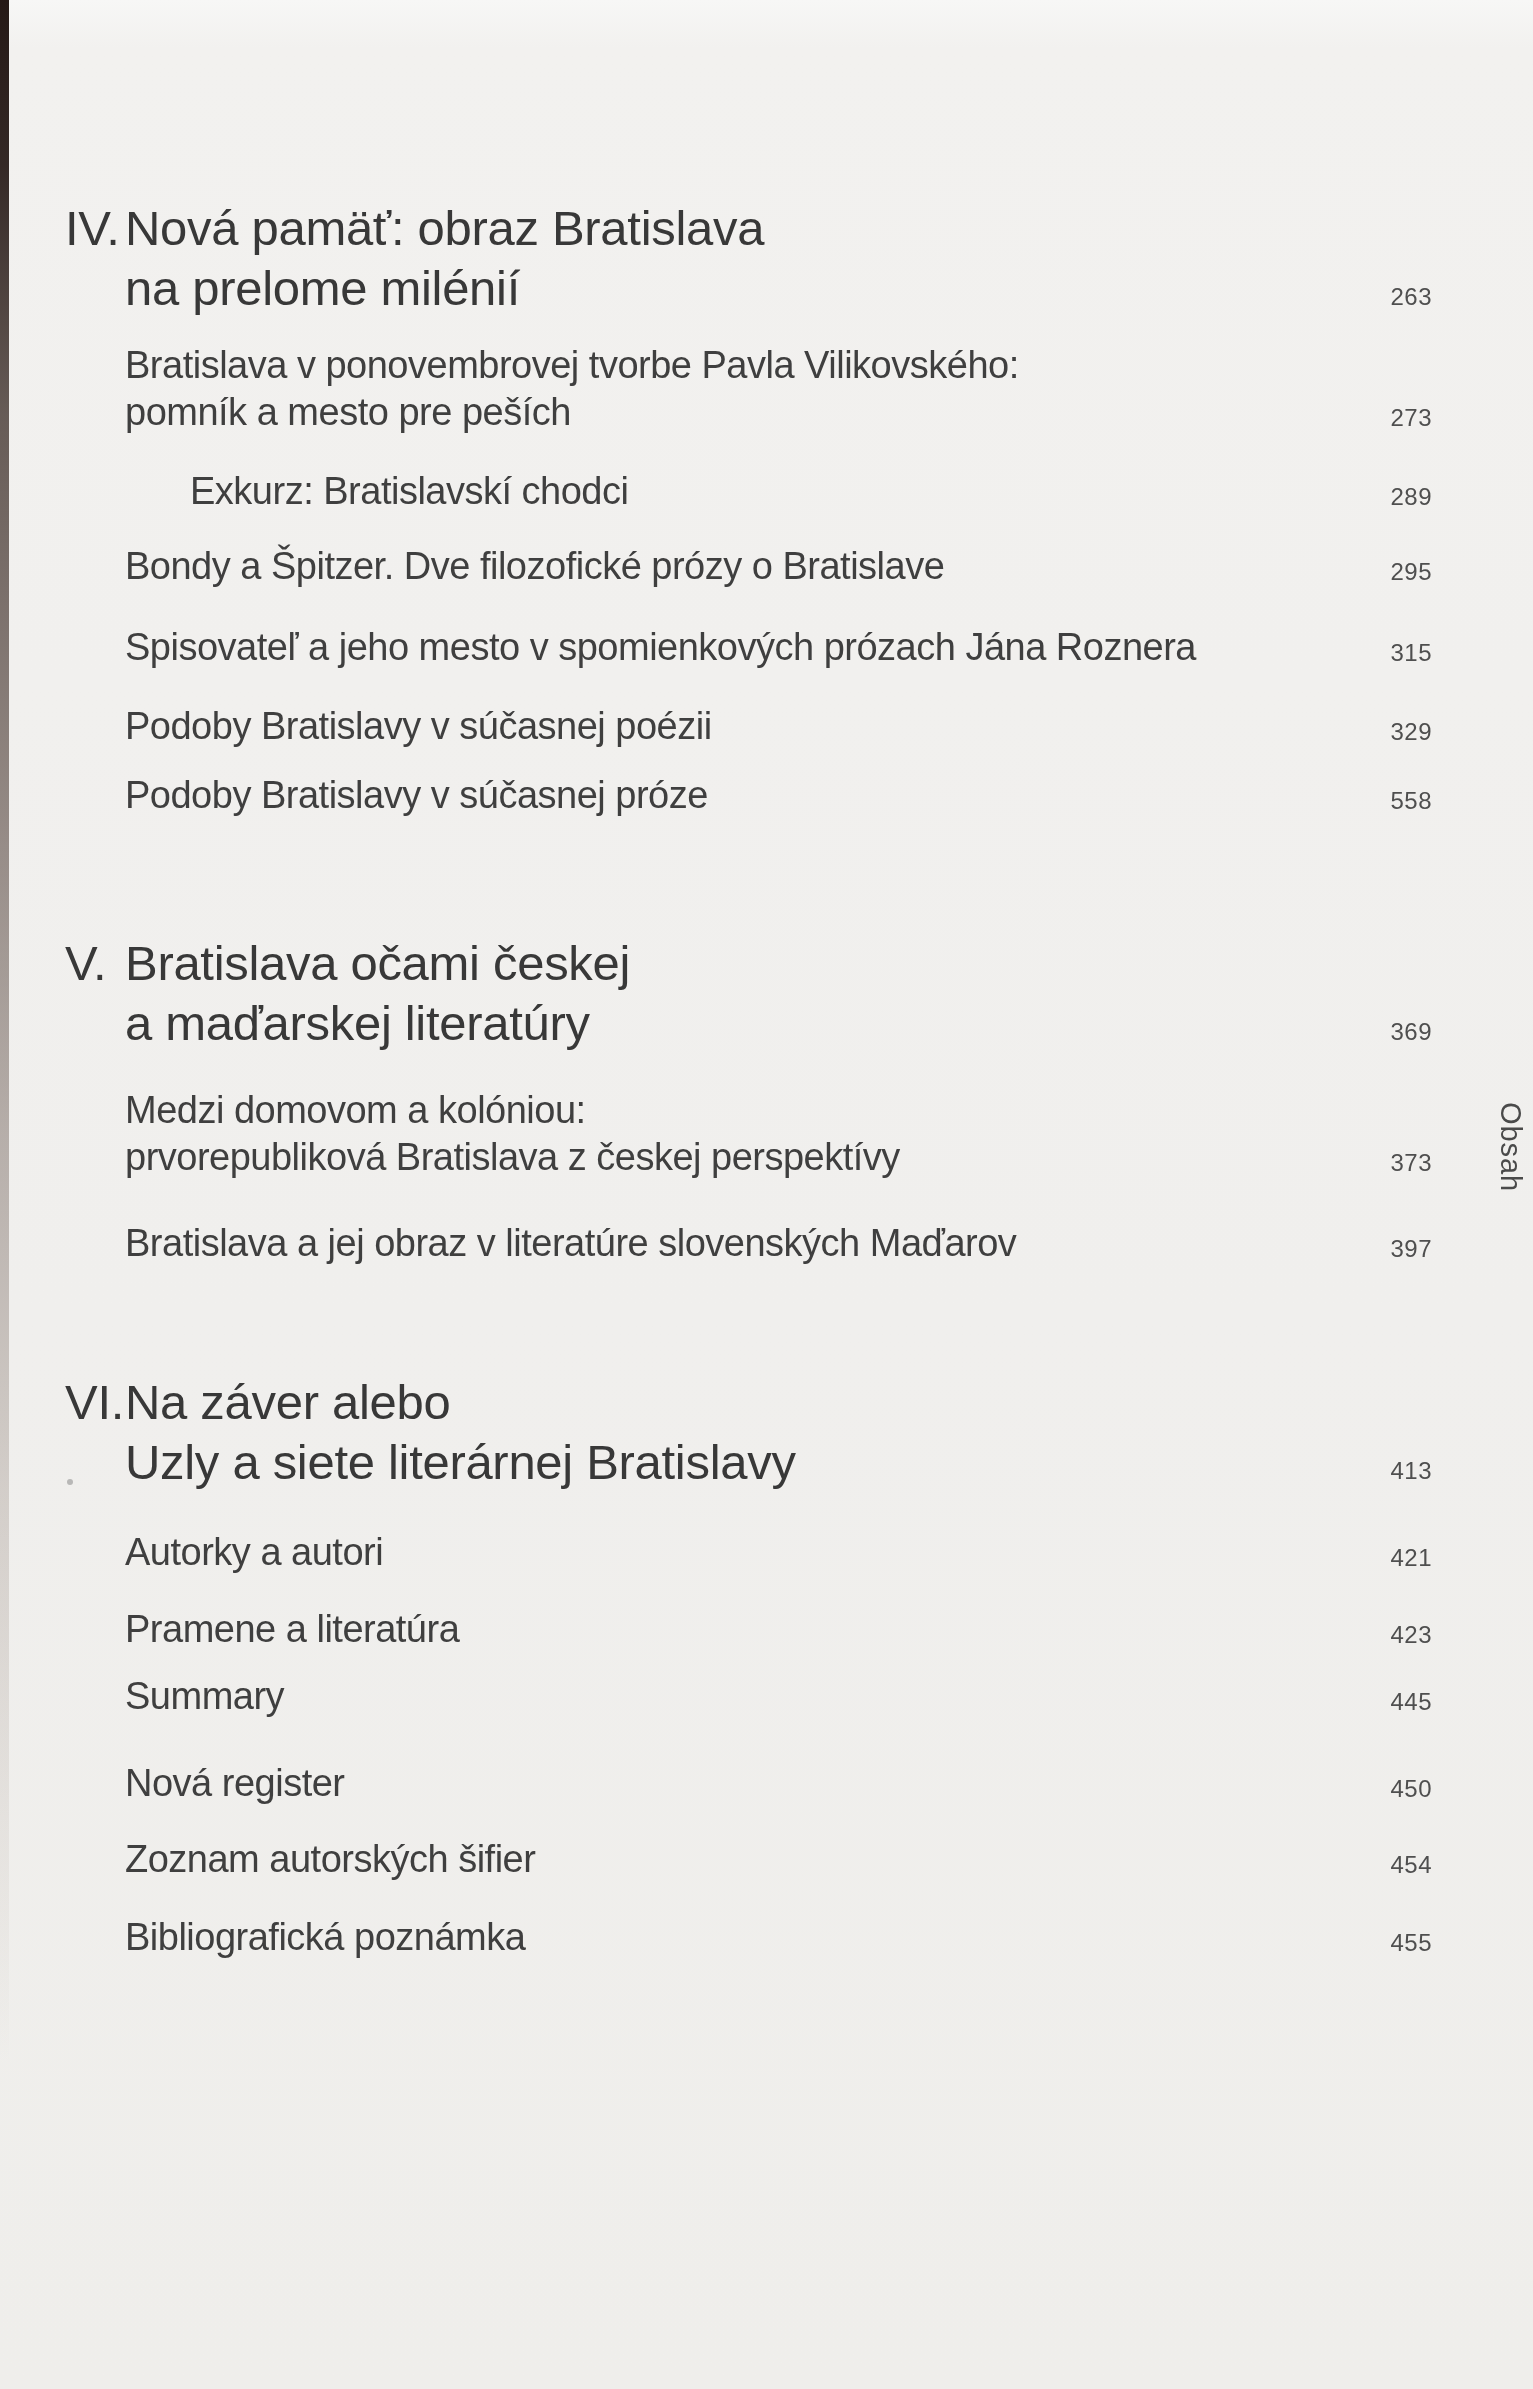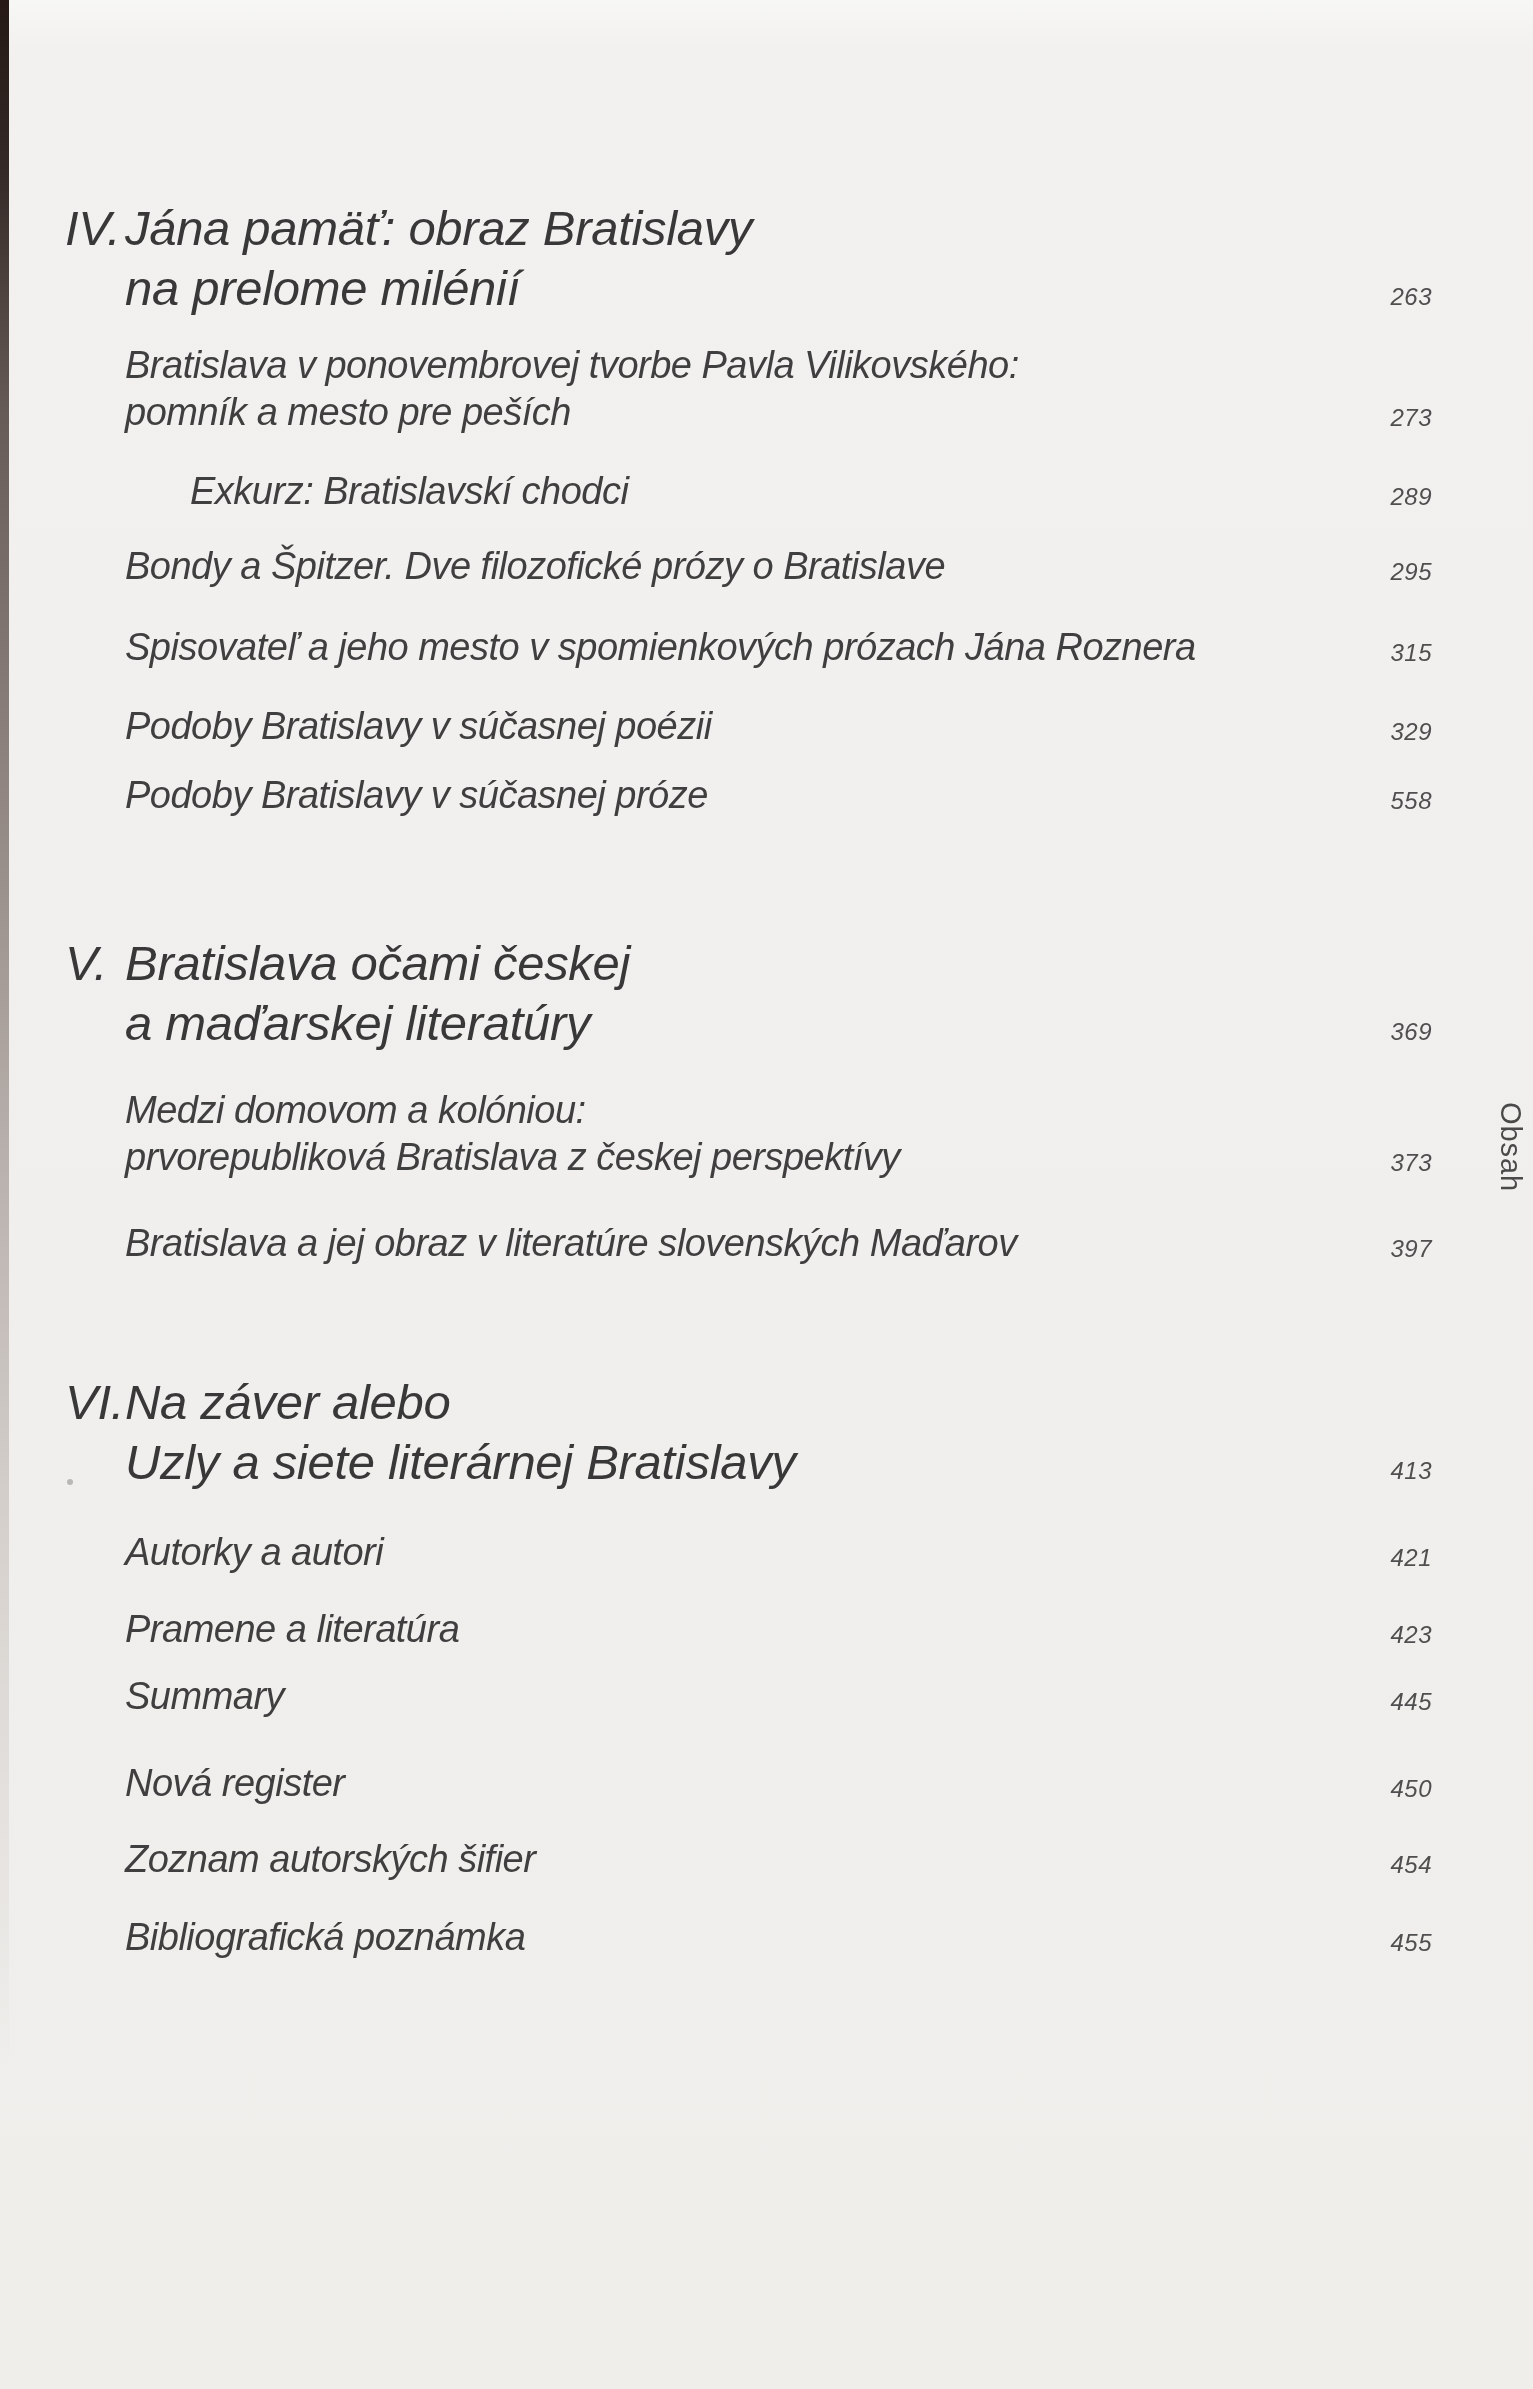--- a/index.html
+++ b/index.html
@@ -57,21 +57,20 @@
     left: 125px;
     width: 1307px;
     top: 0;
     padding-top: 198px;
   }
   .row {
     display: flex;
     justify-content: space-between;
     align-items: flex-end;
     gap: 33px;
-    font-style: italic;
   }
   .title-wrap { position: relative; flex: 1 1 auto; }
   .line { display: block; }
 
   .heading {
     font-size: 49px;
     line-height: 60px;
     color: #383838;
     letter-spacing: -0.3px;
   }
@@ -104,21 +103,21 @@
 <div class="page">
   <div class="scan-edge"></div>
   <div class="side-label">Obsah</div>
   <div class="artifact-dot"></div>
 
   <main class="toc">
 
     <div class="row heading">
       <div class="title-wrap">
         <span class="numeral">IV.</span>
-        <span class="line">Jána pamäť: obraz Bratislavy</span>
+        <span class="line">Nová pamäť: obraz Bratislava</span>
         <span class="line">na prelome milénií</span>
       </div>
       <span class="pagenum">263</span>
     </div>
 
     <div class="row entry" style="margin-top:23.6px">
       <div class="title-wrap">
         <span class="line">Bratislava v ponovembrovej tvorbe Pavla Vilikovského:</span>
         <span class="line">pomník a mesto pre peších</span>
       </div>

